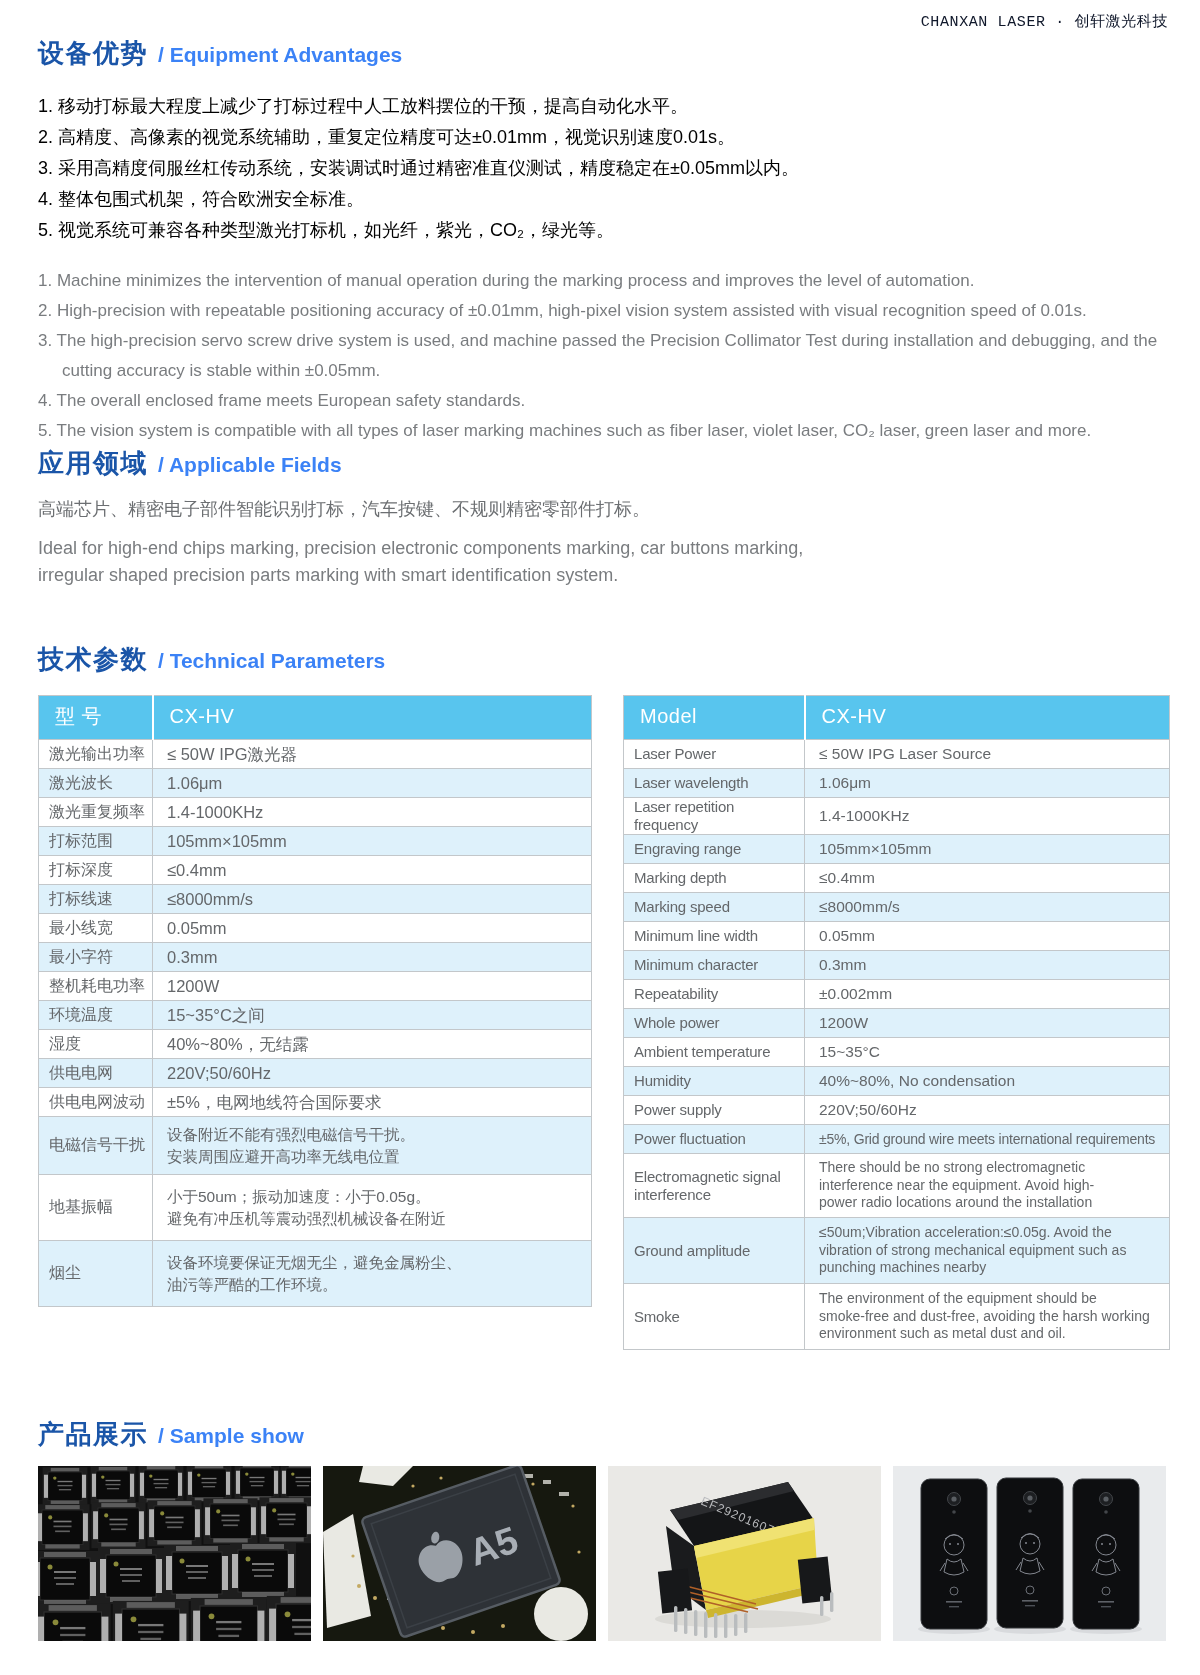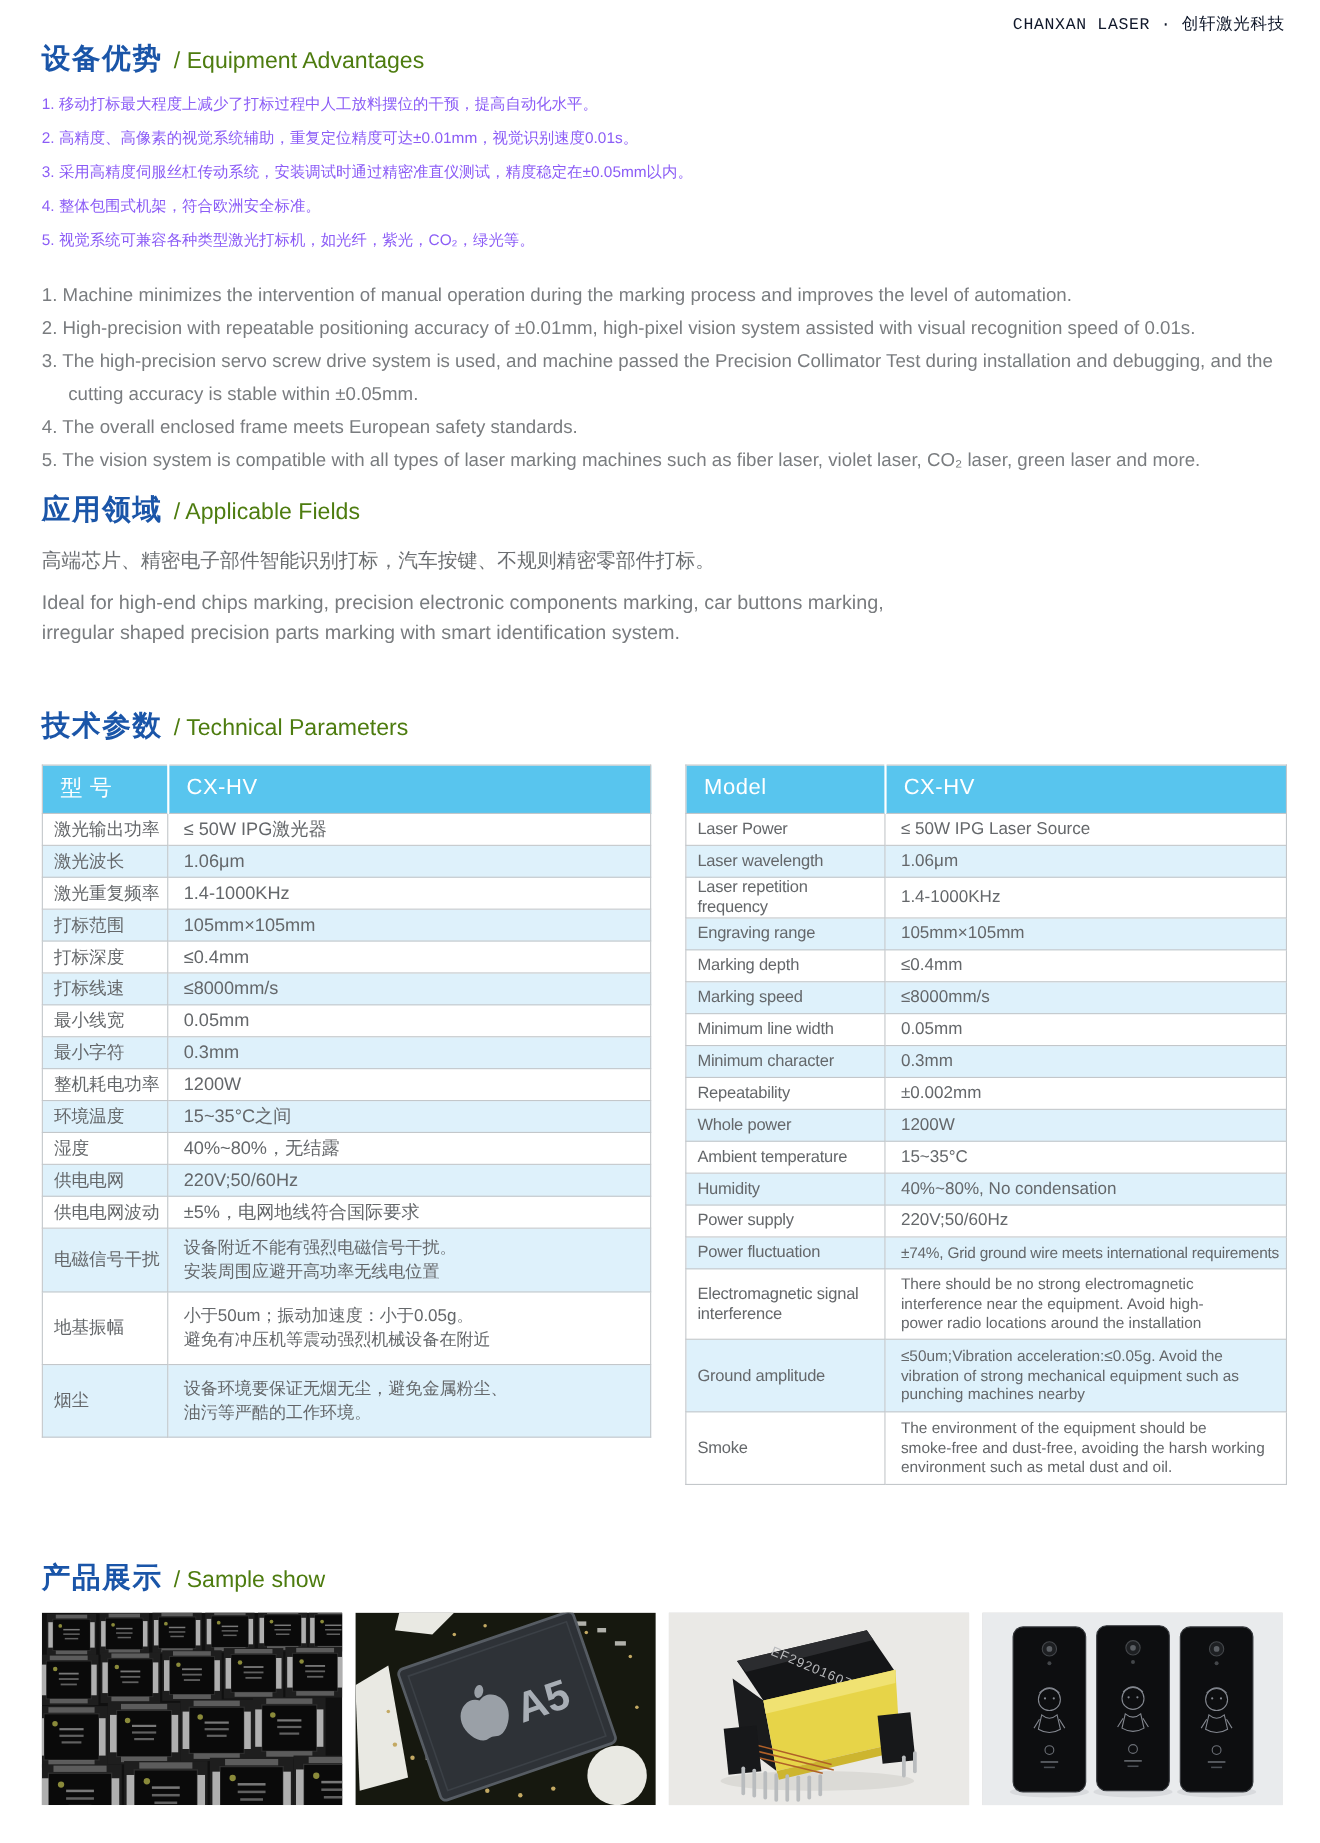--- a/index.html
+++ b/index.html
@@ -10,24 +10,24 @@
   .logo { position:absolute; top:12px; right:32px; font-size:15px; color:#0f172a; letter-spacing:.6px;font-family:Liberation Mono, monospace; }
 
   .sec { position:absolute; left:38px; right:34px; }
   .sec1 { top:36px; }
   .sec2 { top:446px; }
   .sec3 { top:642px; }
   .sec4 { top:1417px; }
 
   .sec-title { display:flex; align-items:baseline; gap:10px; }
   .t-cn { font-size:26px; font-weight:700; color:#1a55a8; letter-spacing:1.5px; }
-  .t-en { font-size:21px; font-weight:400; color:#4d7c0f; }
+  .t-en { font-size:21px; font-weight:700; color:#3b82f6; }
 
   ul.list { list-style:none; }
-  .cn-list { margin-top:8px; font-size:14px; color:#8b5cf6; }
+  .cn-list { margin-top:20px; font-size:18px; color:#000000; }
   .cn-list li { line-height:31px; }
   .en-list { margin-top:20px; font-size:17px; color:#797c7f; }
   .en-list li { line-height:30px; padding-left:24px; text-indent:-24px; }
 
   .desc-cn { margin-top:16px; font-size:18px; color:#6c6f72; }
   .desc-en { margin-top:14px; font-size:18px; color:#797c7f; line-height:27px; white-space:pre-line; }
 
   .tables { margin-top:18px; display:flex; gap:31px; align-items:flex-start; }
   table.param-table { border-collapse:collapse; table-layout:fixed; }
   table.cn-table { width:553px; }
@@ -246,21 +246,21 @@
           <tr>
               <td>Humidity</td>
               <td class="val">40%~80%, No condensation</td>
             </tr>
           <tr>
               <td>Power supply</td>
               <td class="val">220V;50/60Hz</td>
             </tr>
           <tr>
               <td>Power fluctuation</td>
-              <td class="val fit">±74%, Grid ground wire meets international requirements</td>
+              <td class="val fit">±5%, Grid ground wire meets international requirements</td>
             </tr>
           <tr class="r-tall2">
               <td>Electromagnetic signal interference</td>
               <td class="val">There should be no strong electromagnetic
 interference near the equipment. Avoid high-
 power radio locations around the installation</td>
             </tr>
           <tr class="r-tall3">
               <td>Ground amplitude</td>
               <td class="val">≤50um;Vibration acceleration:≤0.05g. Avoid the

